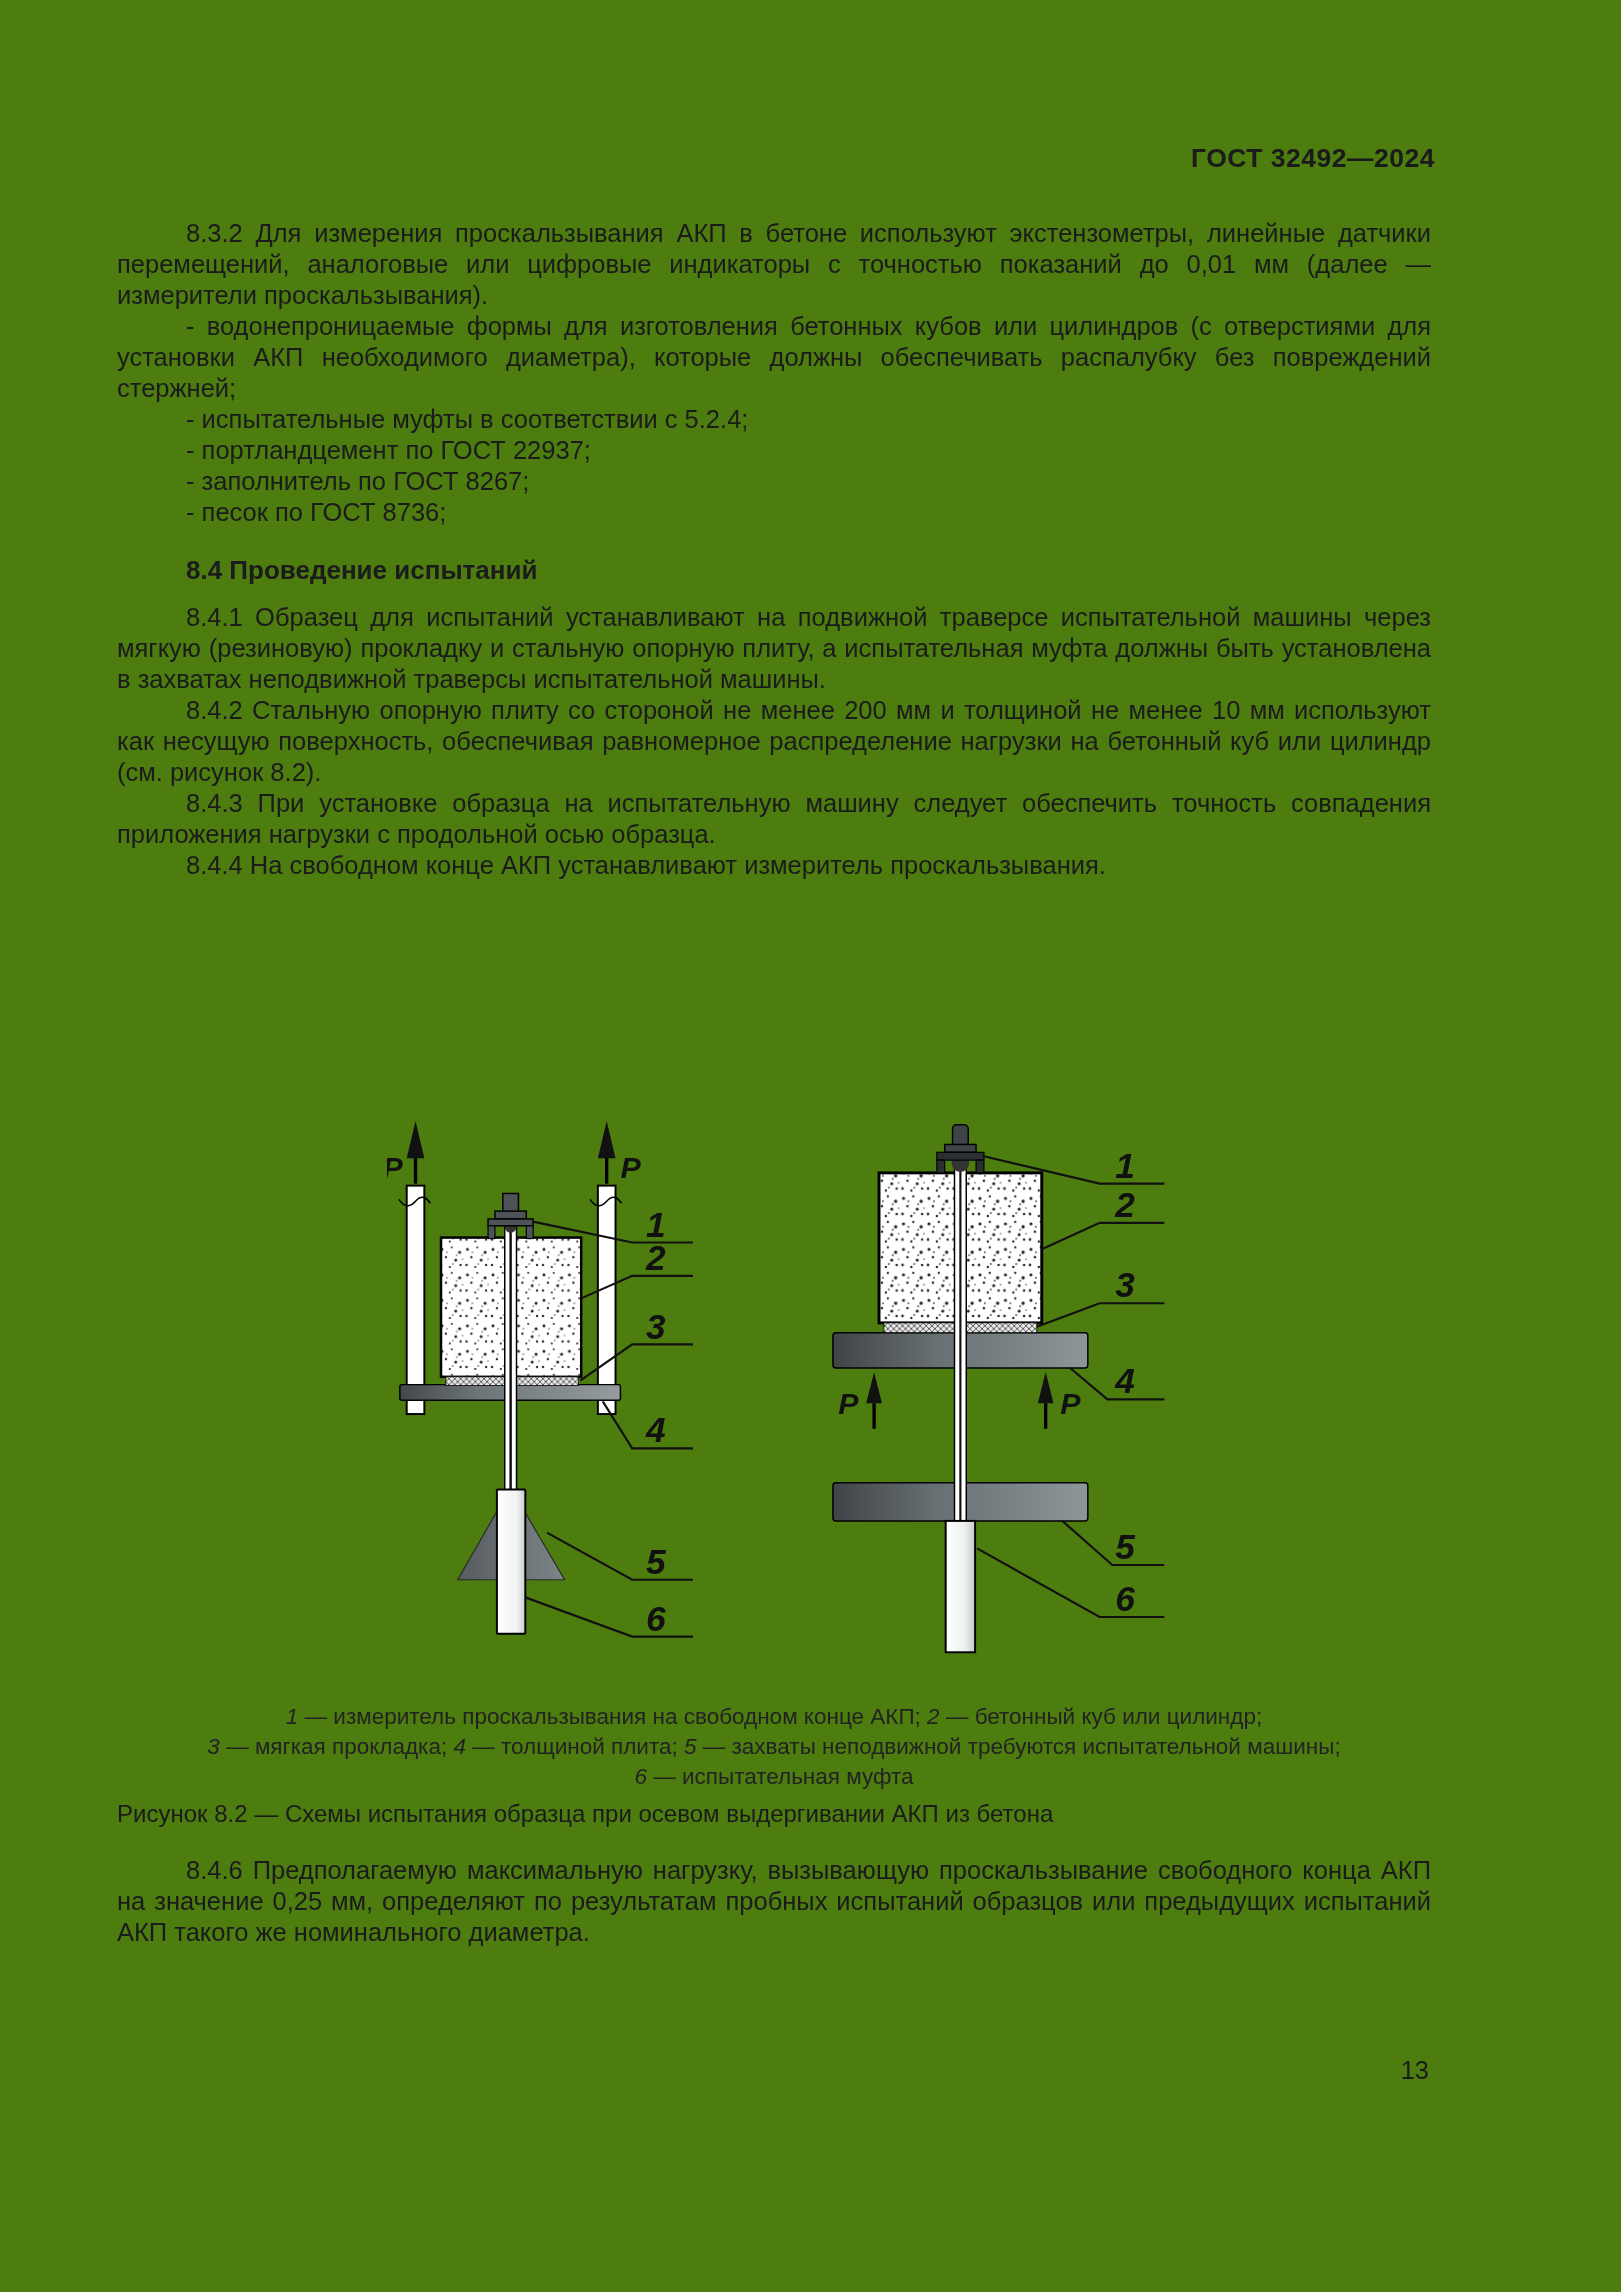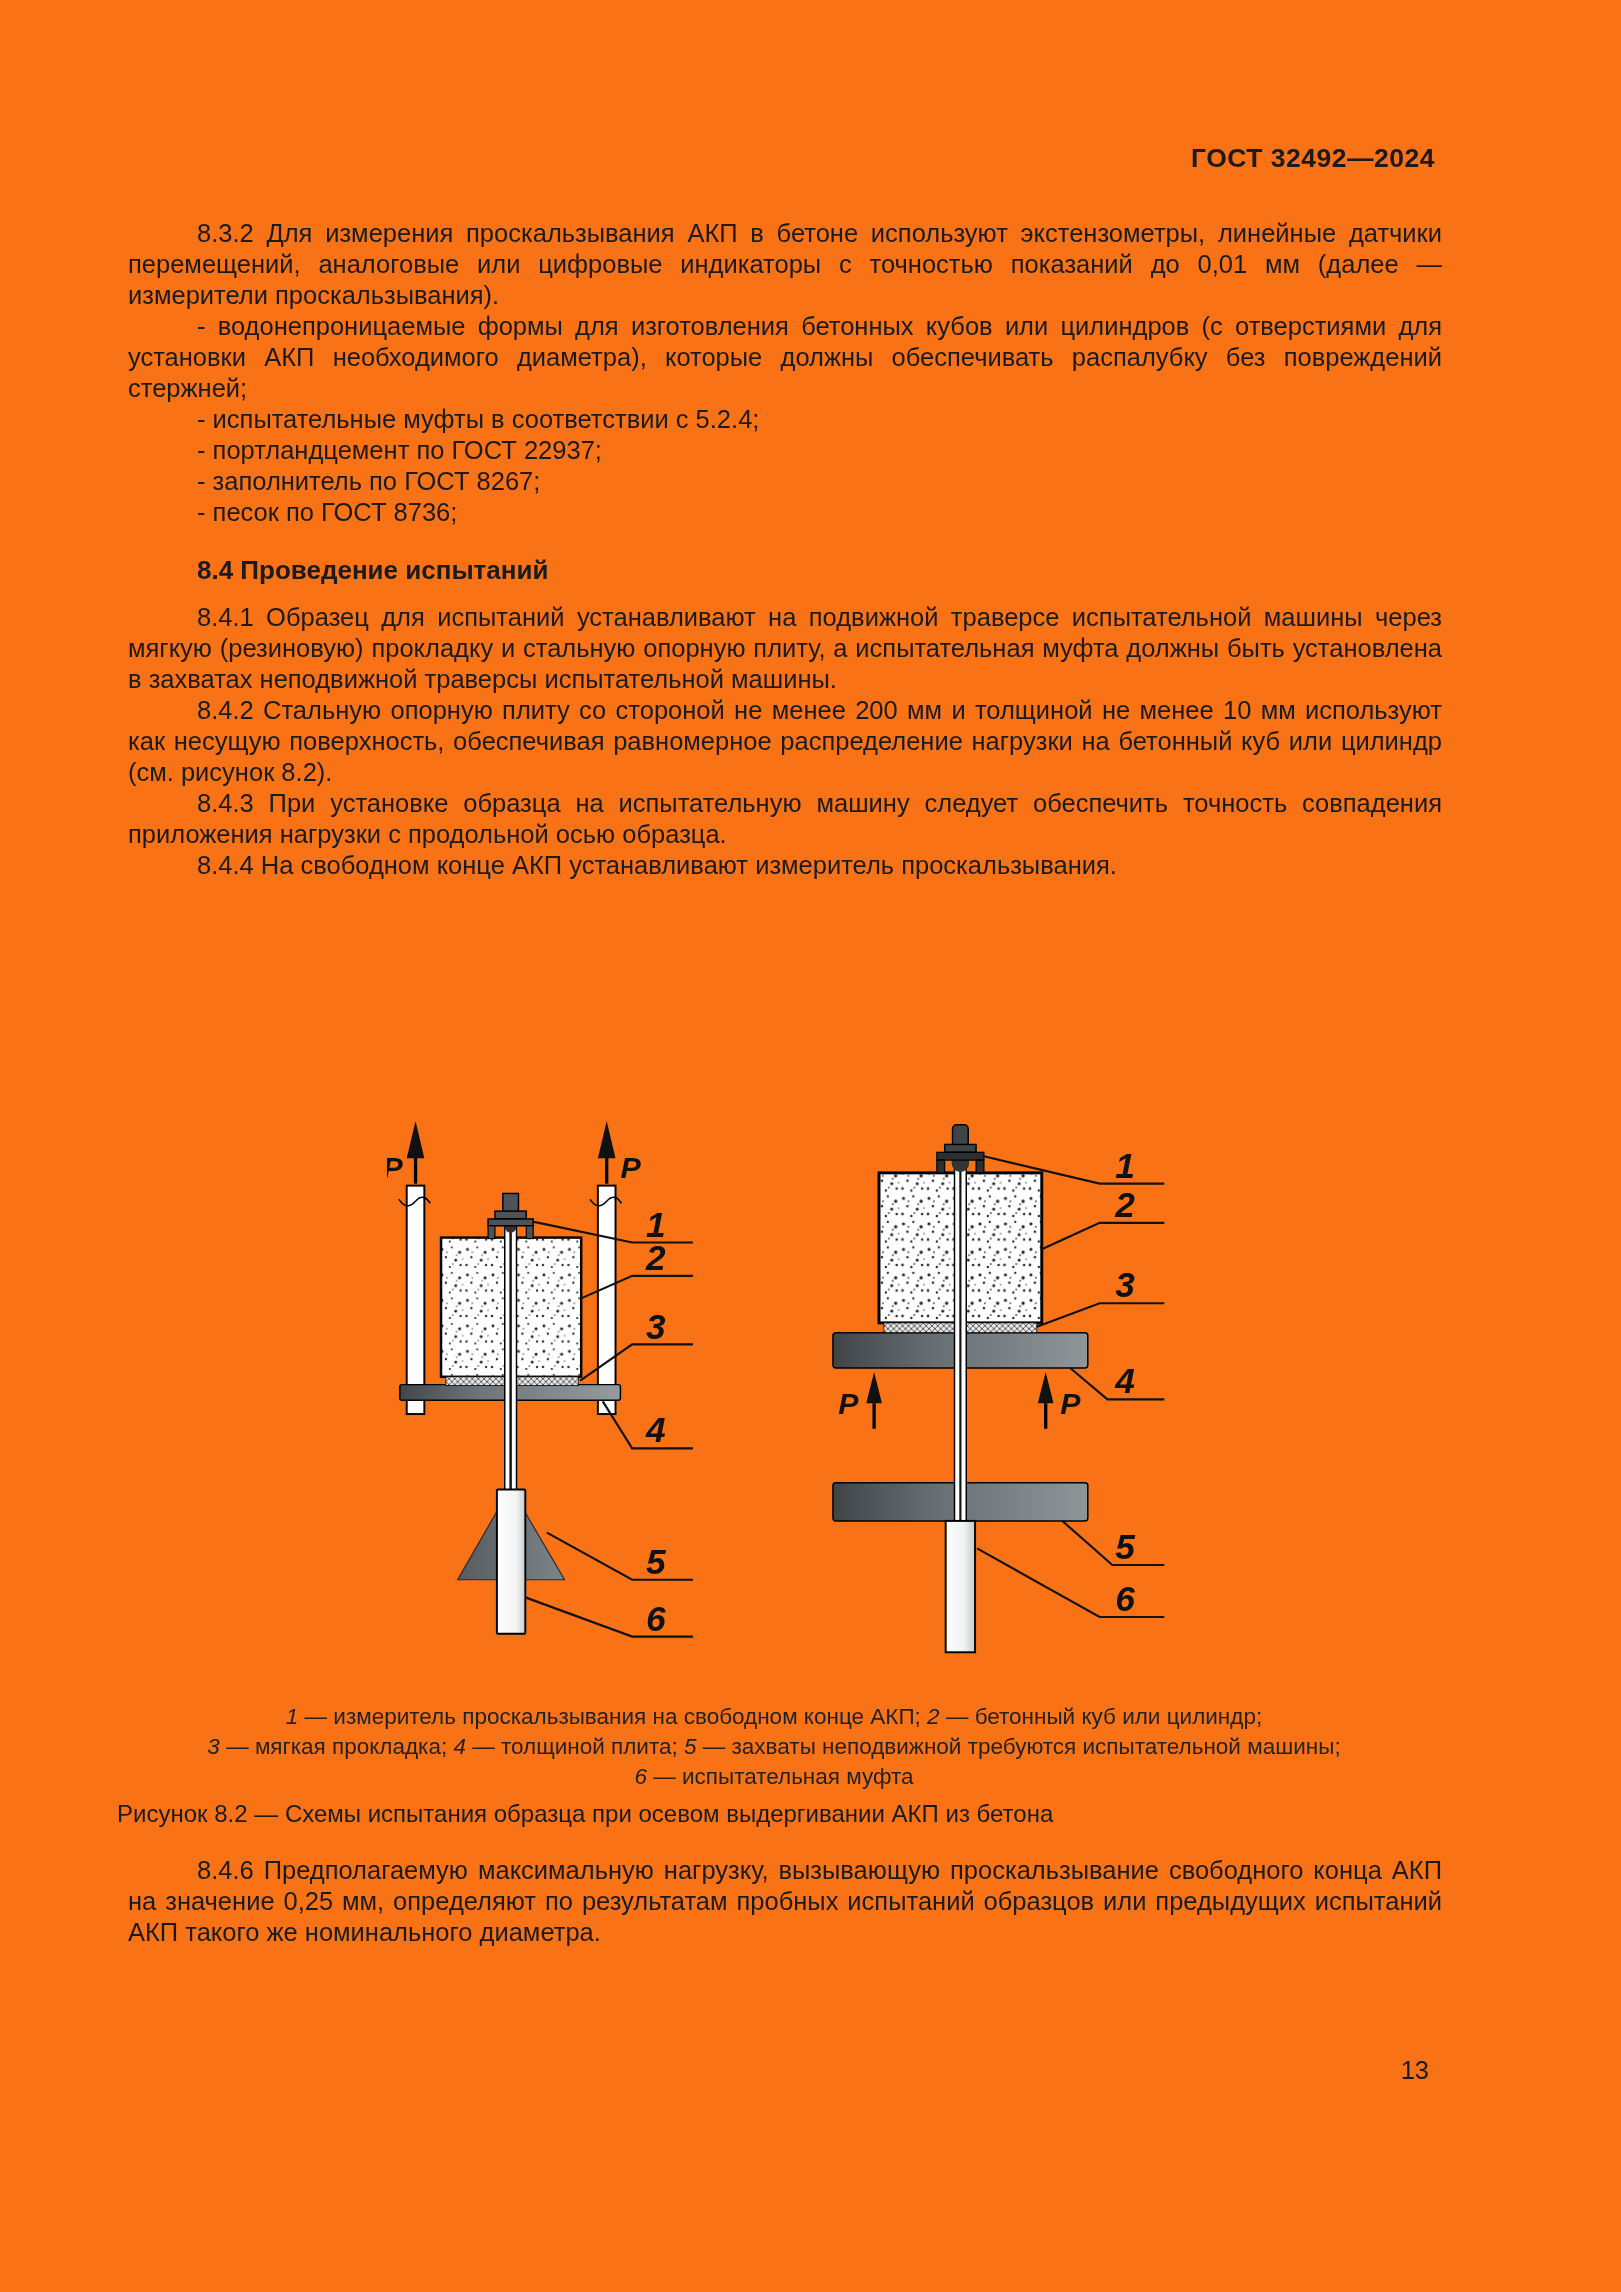--- a/index.html
+++ b/index.html
@@ -1,31 +1,31 @@
 <!DOCTYPE html>
 <html><head>
 <meta charset="utf-8">
 <style>
   html,body{margin:0;padding:0;background:#9a9a9a;}
   .page{
     position:relative;
     width:1621px;height:2293px;
     margin:0 auto;
-    background:#f97316;
+    background:#4d7c0f;
     font-family:"Liberation Sans",sans-serif;
     color:#1b1b1b;
     overflow:hidden;
     text-decoration:underline;
   }
   .doc-header{
     position:absolute;top:143px;right:186px;
     font-size:26.5px;font-weight:700;letter-spacing:0.5px;
   }
   .text-block{
-    position:absolute;left:128px;width:1314px;
+    position:absolute;left:117px;width:1314px;
     font-size:25.5px;line-height:31px;
     text-align:justify;
   }
   .tb-top{top:218px;}
   .tb-846{top:1855px;}
   p.para{margin:0;text-indent:69px;}
   h3.sect{margin:26.5px 0 16.7px 0;text-indent:69px;font-size:26px;font-weight:700;}
   .fig-svg{position:absolute;top:1117px;}
   .fig-left{left:387px;}
   .fig-right{left:823px;}

